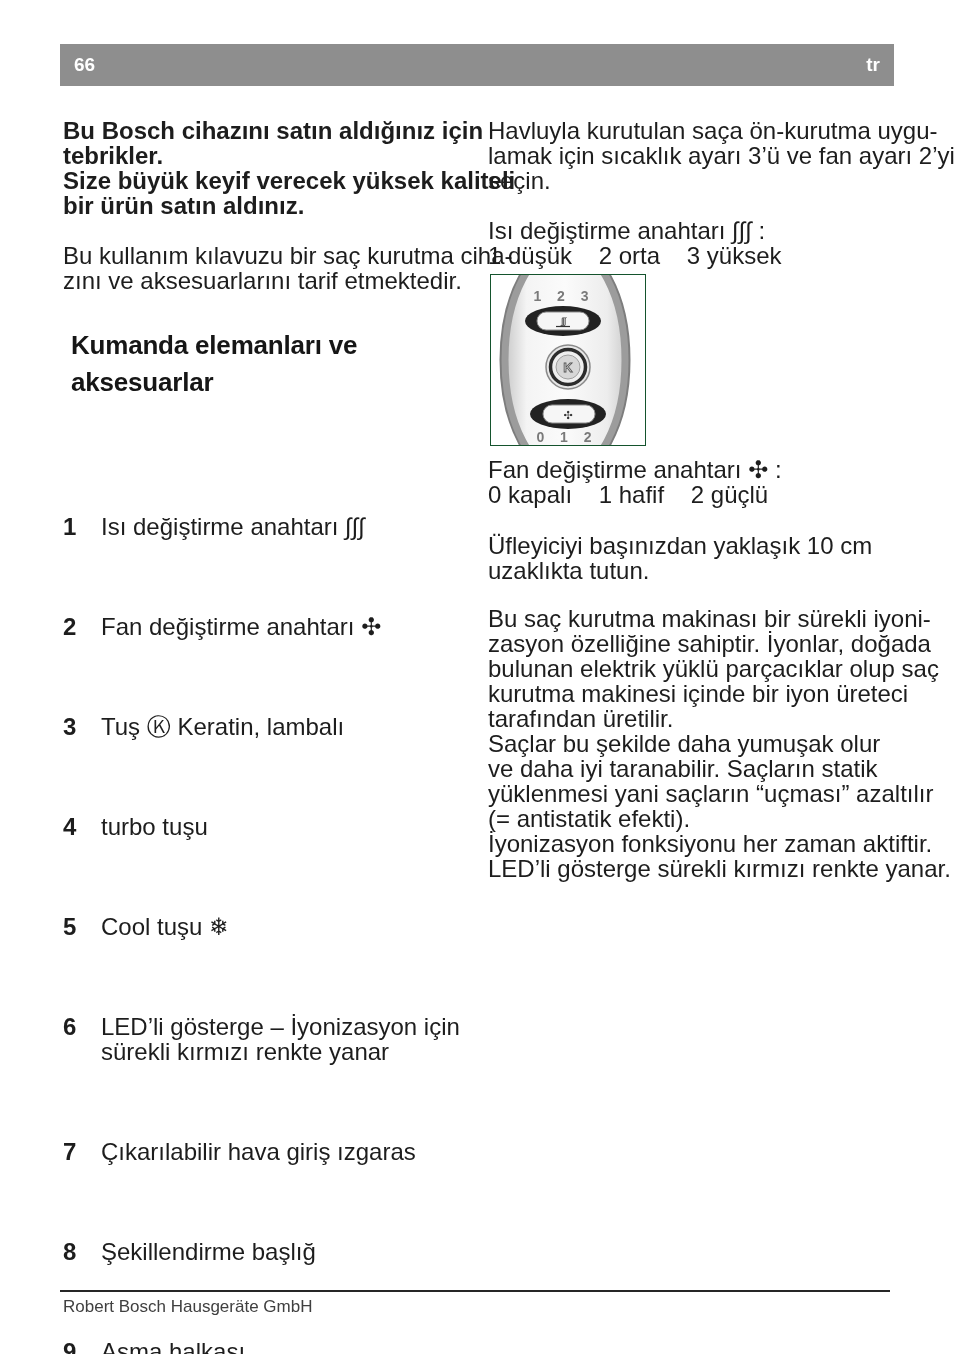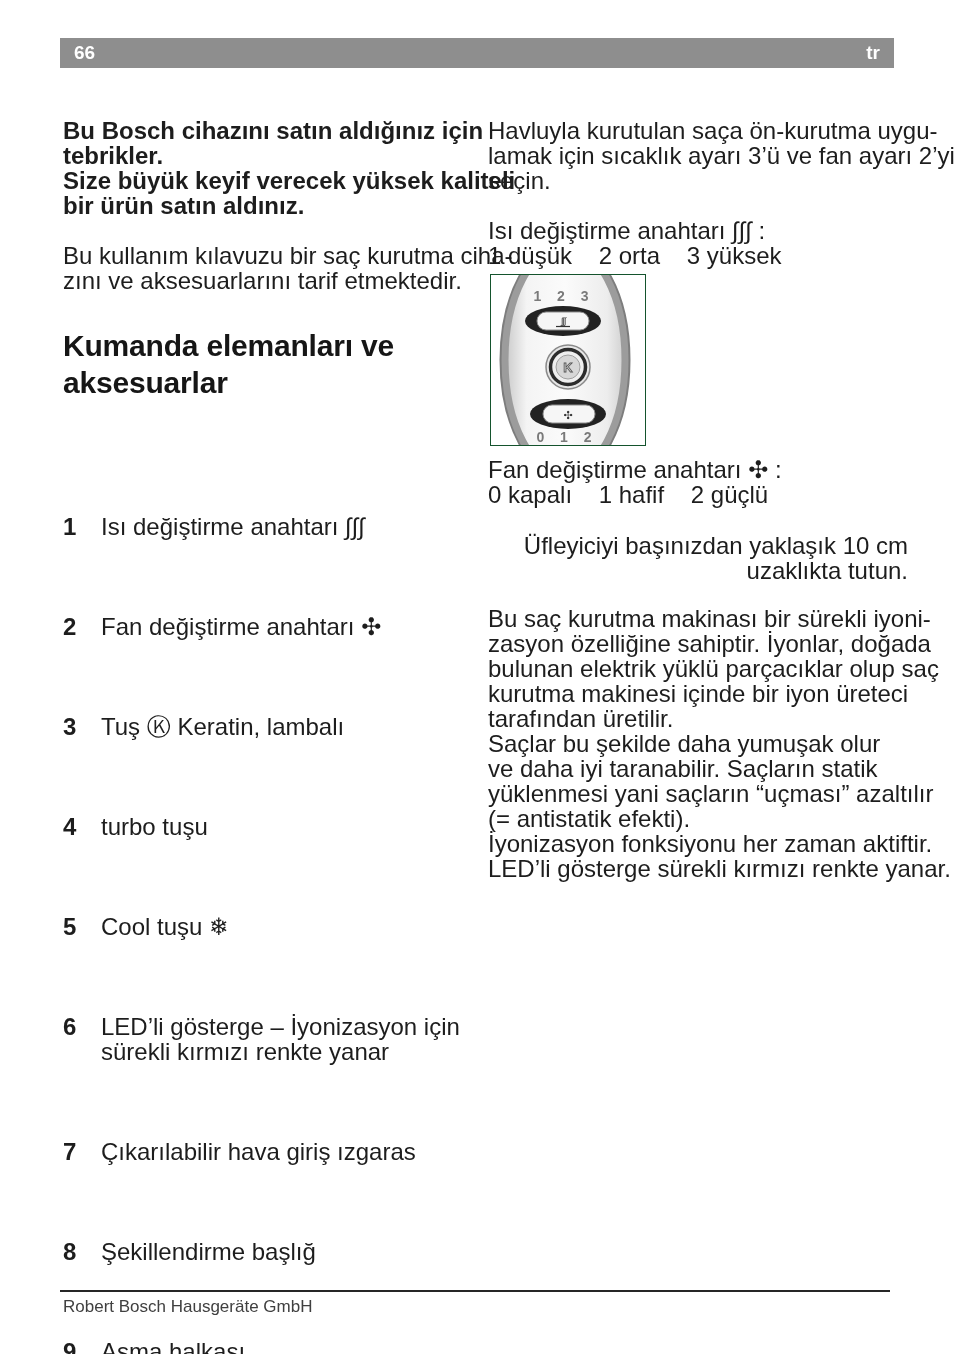--- a/index.html
+++ b/index.html
@@ -3,44 +3,44 @@
 <meta charset="utf-8">
 <style>
   html,body { margin:0; padding:0; }
   body {
     width:954px; height:1354px; position:relative; background:#ffffff;
     font-family:"Liberation Sans","DejaVu Sans",sans-serif;
     color:#1d1d1d; overflow:hidden;
   }
   
   .pagebar {
-    position:absolute; left:60px; top:38px; width:834px; height:30px;
+    position:absolute; left:60px; top:44px; width:834px; height:42px;
     background:#8e8e8e; color:#ffffff; font-weight:bold; font-size:19px;
     display:flex; justify-content:space-between; align-items:center;
     padding:0 14px; box-sizing:border-box;
   }
   
   .col { position:absolute; top:0; }
   .col-left  { left:63px;  width:402px; }
   .col-right { left:488px; width:420px; }
 
   .txt { font-size:24px; line-height:25px; white-space:pre; margin:0; }
   .bold { font-weight:bold; }
   h1 {
-    font-size:30px; line-height:37px; font-weight:bold; margin:0;
+    font-size:26px; line-height:37px; font-weight:bold; margin:8px;
     white-space:pre; letter-spacing:-0.2px; color:#161616;
   }
   
   .m-intro   { margin-top:118px; }
   .m-para    { margin-top:25px; }
   .m-h1a     { margin-top:34px; }
   .m-list    { margin-top:13px; }
   .m-img     { margin-top:6px; }
   .m-fanlbl  { margin-top:11px; }
-  .m-para2   { margin-top:26px;text-align:right; }
+  .m-para2   { margin-top:26px; }
   .m-h1c     { margin-top:40px; }
   .m-ion     { margin-top:23px; }
 
   
   .parts .prow { display:flex; }
   .parts .pnum { width:38px; flex:0 0 38px; font-weight:bold; }
 
   
   .device-box {
     width:154px; height:170px; border:1px solid #14532d;

